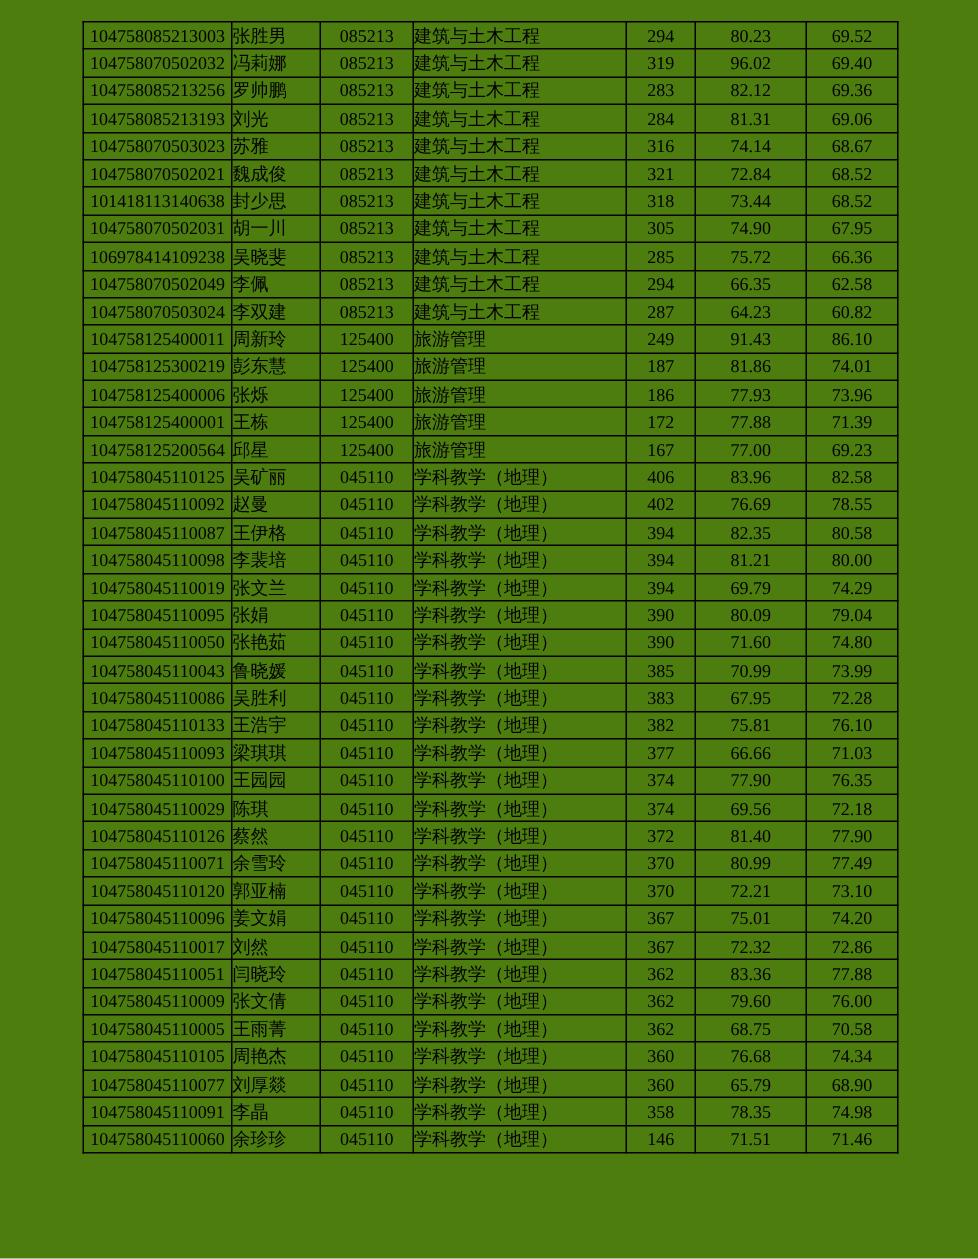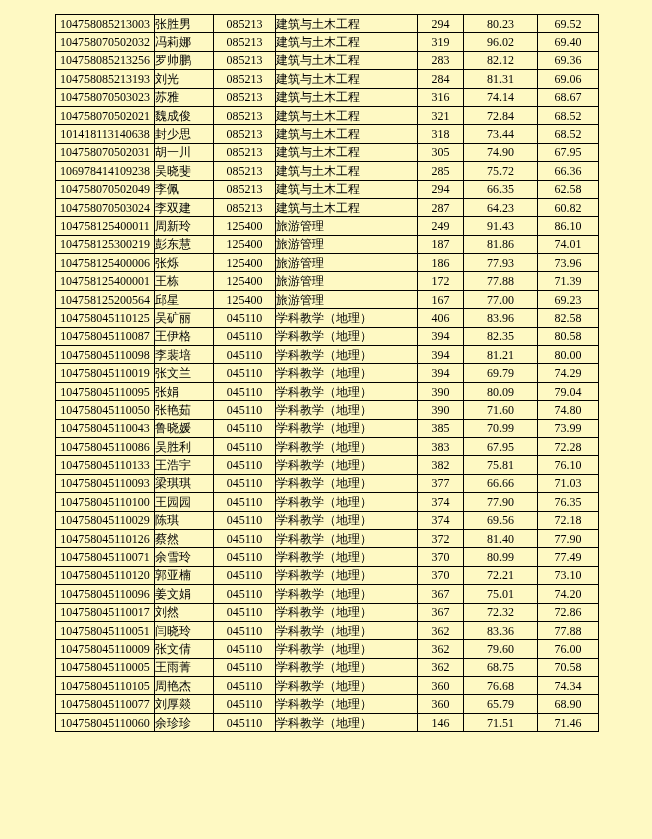--- a/index.html
+++ b/index.html
@@ -4,21 +4,21 @@
 <style>
   html, body {
     margin: 0;
     padding: 0;
     background: #ffffff;
   }
   .page {
     position: relative;
     width: 652px;
     height: 839px;
-    background: #fef9c3;
+    background: #4d7c0f;
     font-family: "Liberation Serif", "DejaVu Serif", serif;
     color: #000000;
     overflow: hidden;
   }
   table.score-table {
     position: absolute;
     left: 55px;
     top: 14px;
     width: 543px;
     border-collapse: collapse;
@@ -206,20 +206,29 @@
         <tr>
           <td class="c">104758045110125</td>
           <td class="l">吴矿丽</td>
           <td class="c">045110</td>
           <td class="l">学科教学（地理）</td>
           <td class="c">406</td>
           <td class="c">83.96</td>
           <td class="c">82.58</td>
         </tr>
         <tr>
+          <td class="c">104758045110092</td>
+          <td class="l">赵曼</td>
+          <td class="c">045110</td>
+          <td class="l">学科教学（地理）</td>
+          <td class="c">402</td>
+          <td class="c">76.69</td>
+          <td class="c">78.55</td>
+        </tr>
+        <tr>
           <td class="c">104758045110087</td>
           <td class="l">王伊格</td>
           <td class="c">045110</td>
           <td class="l">学科教学（地理）</td>
           <td class="c">394</td>
           <td class="c">82.35</td>
           <td class="c">80.58</td>
         </tr>
         <tr>
           <td class="c">104758045110098</td>
@@ -393,20 +402,29 @@
           <td class="c">74.34</td>
         </tr>
         <tr>
           <td class="c">104758045110077</td>
           <td class="l">刘厚燚</td>
           <td class="c">045110</td>
           <td class="l">学科教学（地理）</td>
           <td class="c">360</td>
           <td class="c">65.79</td>
           <td class="c">68.90</td>
+        </tr>
+        <tr>
+          <td class="c">104758045110091</td>
+          <td class="l">李晶</td>
+          <td class="c">045110</td>
+          <td class="l">学科教学（地理）</td>
+          <td class="c">358</td>
+          <td class="c">78.35</td>
+          <td class="c">74.98</td>
         </tr>
         <tr>
           <td class="c">104758045110060</td>
           <td class="l">余珍珍</td>
           <td class="c">045110</td>
           <td class="l">学科教学（地理）</td>
           <td class="c">146</td>
           <td class="c">71.51</td>
           <td class="c">71.46</td>
         </tr>

